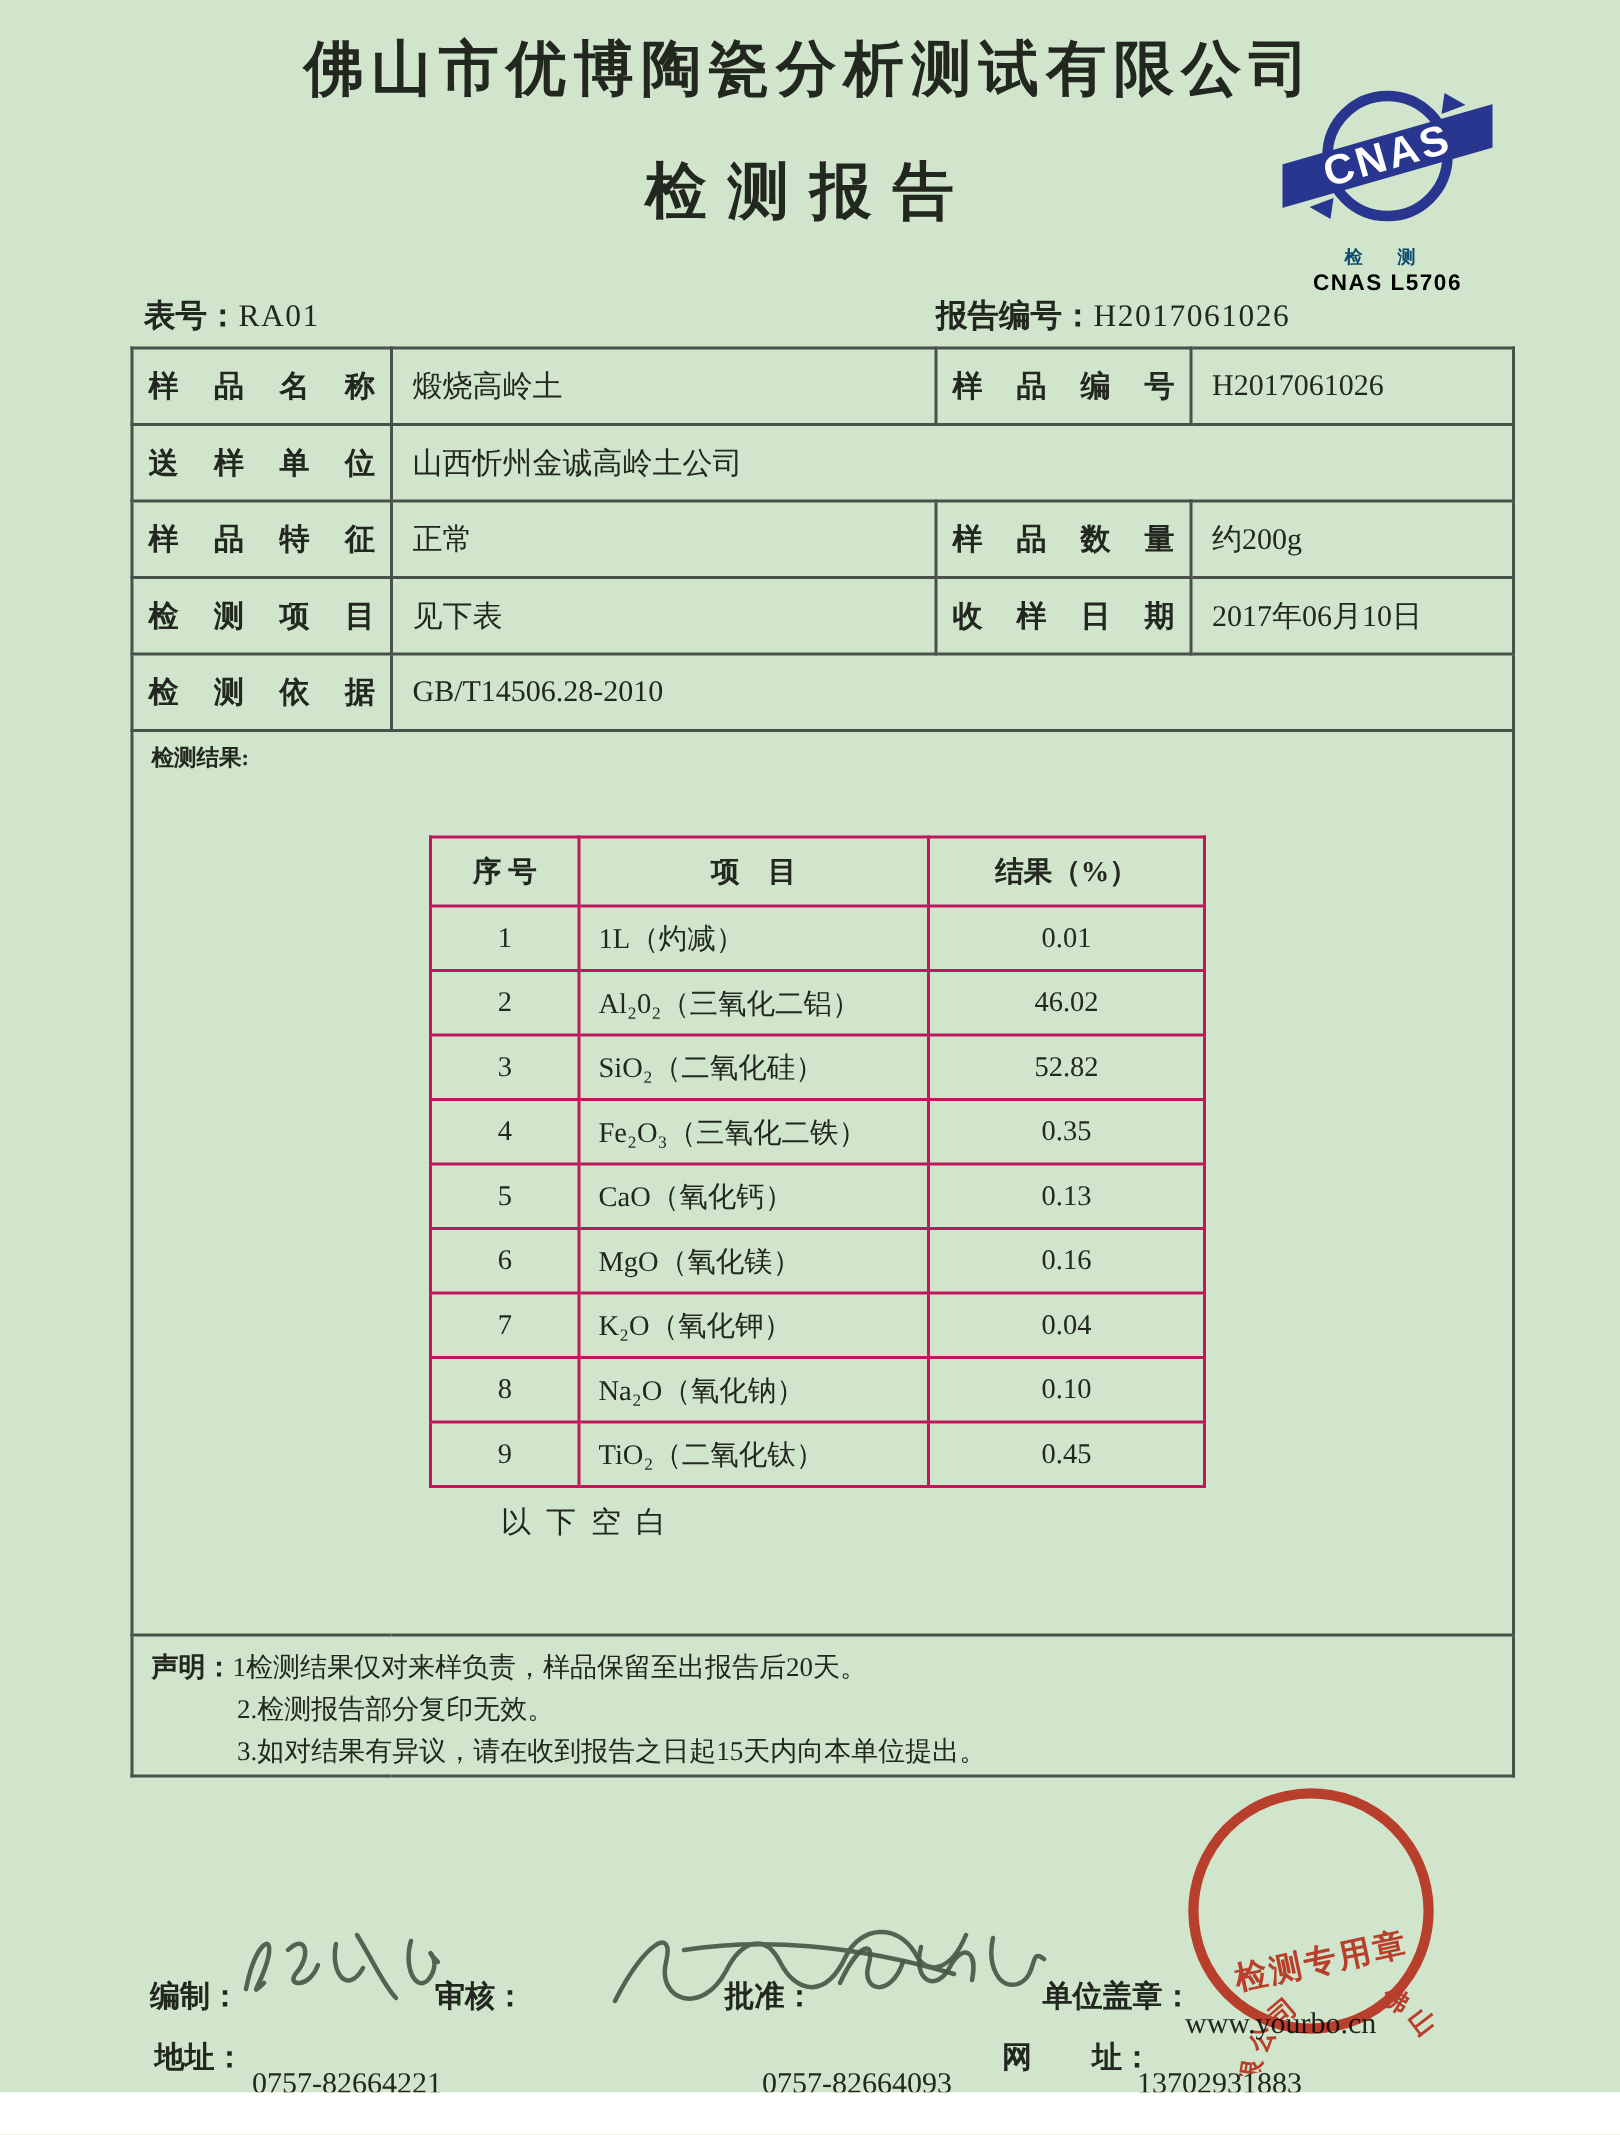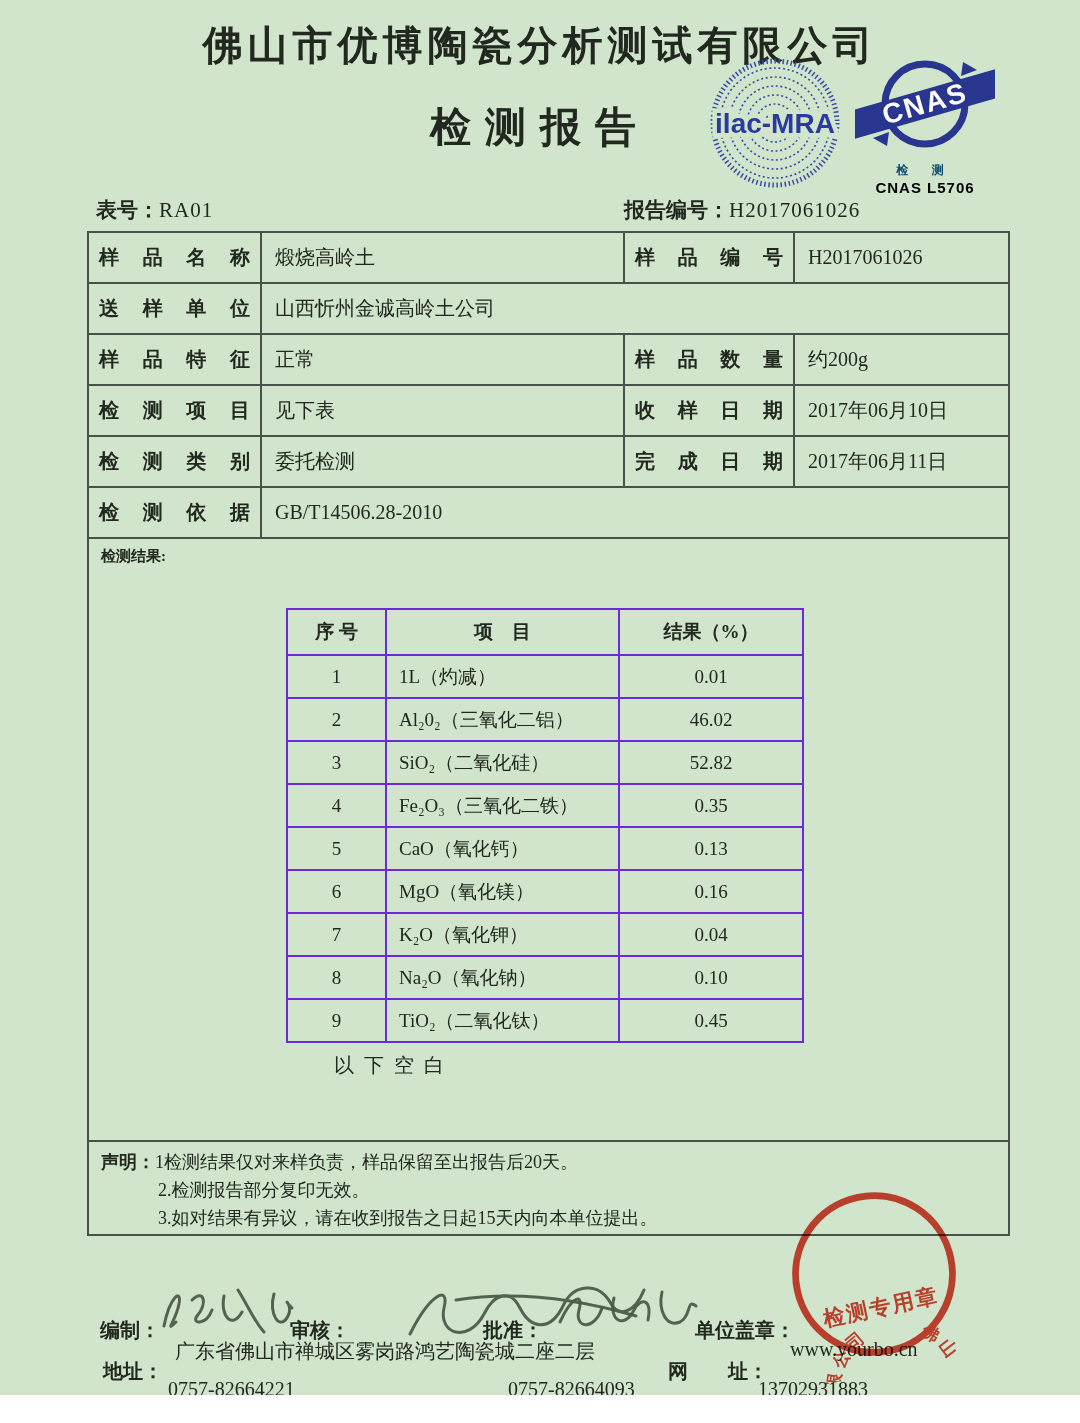--- a/index.html
+++ b/index.html
@@ -35,21 +35,21 @@
   }
   .main-table td{border:2px solid #49524a;font-size:20px;height:49px;
     padding:0 10px;overflow:hidden;}
   .main-table td.lbl{font-weight:bold;text-align:justify;text-align-last:justify;}
   .main-table td.val{font-weight:normal;padding-left:13px;}
   .main-table td.bigcell{height:601px;vertical-align:top;padding:0;}
   .main-table td.declcell{height:86px;vertical-align:top;padding:6px 10px 0 12px;}
   .results-label{font-size:15px;font-weight:bold;margin:8px 0 0 12px;}
   
   .results-table{margin:42px 0 0 197px;width:516px;table-layout:fixed;}
-  .results-table td,.results-table th{border:2px solid #6d28d9;font-size:19px;}
+  .results-table td,.results-table th{border:2px solid #be185d;font-size:19px;}
   .results-table th{height:42px;font-weight:bold;text-align:center;}
   .results-table td{height:41px;text-align:center;font-weight:normal;}
   .results-table td:nth-child(2){text-align:left;padding-left:12px;}
   .blank-note{font-size:20px;letter-spacing:10px;margin:9px 0 0 245px;}
   
   .decl-line{font-size:18px;line-height:28px;white-space:nowrap;}
   .decl-line.indent{padding-left:57px;}
   .decl-label{font-weight:bold;}
   
   .f-abs{position:absolute;white-space:nowrap;font-size:20px;}
@@ -60,34 +60,20 @@
   .sig{position:absolute;opacity:.92;}
 </style>
 </head>
 <body>
 
 <div class="page">
 
   <div class="company-name">佛山市优博陶瓷分析测试有限公司</div>
   <div class="report-title">检测报告</div>
 
-  <div class="ilac-wrap">
-    <svg width="150" height="140" viewBox="0 0 150 140">
-      <g fill="none" stroke="#3a4ba8">
-        <circle cx="75" cy="68" r="62" stroke-width="5" stroke-dasharray="1.5 2.6"></circle>
-        <circle cx="75" cy="68" r="55" stroke-width="1.6" stroke-dasharray="2 2.6"></circle>
-        <circle cx="75" cy="68" r="46" stroke-width="1.6" stroke-dasharray="2 2.6"></circle>
-        <circle cx="75" cy="68" r="37" stroke-width="1.6" stroke-dasharray="2 2.6"></circle>
-        <circle cx="75" cy="68" r="28" stroke-width="1.6" stroke-dasharray="2 2.6"></circle>
-        <circle cx="75" cy="68" r="19" stroke-width="1.6" stroke-dasharray="2 2.6"></circle>
-        <circle cx="75" cy="68" r="10" stroke-width="1.6" stroke-dasharray="2 2.6"></circle>
-      </g>
-      <text x="75" y="78" text-anchor="middle" font-family="Liberation Sans, DejaVu Sans, sans-serif" font-size="28" font-weight="bold" fill="#2b3a9e" style="paint-order:stroke;stroke:#d0e5cb;stroke-width:9">ilac-MRA</text>
-    </svg>
-  </div>
 
   <div class="cnas-wrap">
     <svg width="140" height="100" viewBox="0 0 140 100">
       <circle cx="70" cy="48" r="40" fill="none" stroke="#28368f" stroke-width="7"></circle>
       <polygon points="108,6 122,14 106,20" fill="#28368f"></polygon>
       <polygon points="32,90 18,82 34,76" fill="#28368f"></polygon>
       <g transform="rotate(-16 70 48)">
         <rect x="-8" y="34" width="156" height="28" fill="#28368f"></rect>
         <text x="70" y="57" text-anchor="middle" font-family="Liberation Sans, DejaVu Sans, sans-serif" font-size="28" font-weight="bold" fill="#ffffff" letter-spacing="2">CNAS</text>
       </g>
@@ -123,26 +109,20 @@
           <td class="lbl">样品特征</td>
           <td class="val">正常</td>
           <td class="lbl">样品数量</td>
           <td class="val">约200g</td>
         </tr>
         <tr>
           <td class="lbl">检测项目</td>
           <td class="val">见下表</td>
           <td class="lbl">收样日期</td>
           <td class="val">2017年06月10日</td>
-        </tr>
-        <tr>
-          <td class="lbl">检测类别</td>
-          <td class="val">委托检测</td>
-          <td class="lbl">完成日期</td>
-          <td class="val">2017年06月11日</td>
         </tr>
         <tr>
           <td class="lbl">检测依据</td>
           <td class="val" colspan="3">GB/T14506.28-2010</td>
         </tr>
       </tbody>
     <tbody>
       <tr>
         <td class="bigcell" colspan="4">
           <div class="results-label">检测结果:</div>
@@ -241,21 +221,20 @@
   </svg>
   <svg class="sig" style="left:552px;top:1280px;" width="150" height="58" viewBox="0 0 150 58">
     <g fill="none" stroke="#4a5947" stroke-width="3" stroke-linecap="round">
       <path d="M8,42 C20,16 32,12 27,30 C22,48 42,52 50,28"></path>
       <path d="M62,18 C56,40 72,50 82,30 C90,16 100,20 96,40"></path>
       <path d="M110,12 C106,30 114,48 128,42 C140,36 134,18 144,26"></path>
     </g>
   </svg>
 
   <span class="f-abs f-lbl" style="left:103px;top:1338px;">地址：</span>
-  <span class="f-abs" style="left:175px;top:1338px;">广东省佛山市禅城区雾岗路鸿艺陶瓷城二座二层</span>
   <span class="f-abs f-lbl" style="left:668px;top:1338px;">网　　址：</span>
   <span class="f-abs" style="left:790px;top:1338px;">www.yourbo.cn</span>
 
   <span class="f-abs f-lbl" style="left:100px;top:1378px;">电话：</span>
   <span class="f-abs" style="left:168px;top:1378px;">0757-82664221</span>
   <span class="f-abs f-lbl" style="left:438px;top:1378px;">传真：</span>
   <span class="f-abs" style="left:508px;top:1378px;">0757-82664093</span>
   <span class="f-abs f-lbl" style="left:645px;top:1378px;">质量监督：</span>
   <span class="f-abs" style="left:758px;top:1378px;">13702931883</span>
 

